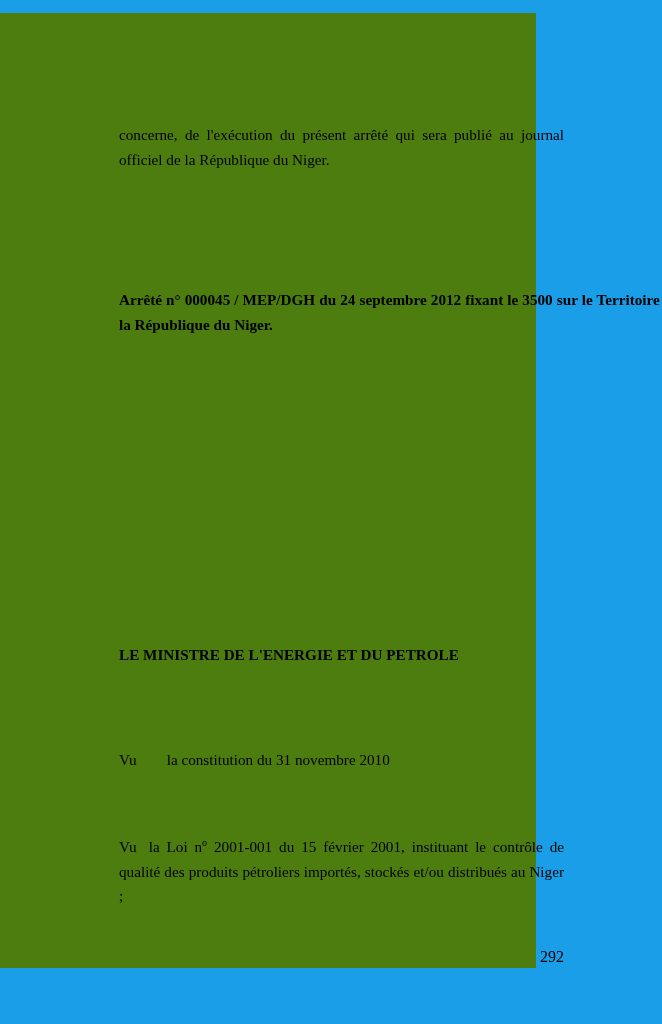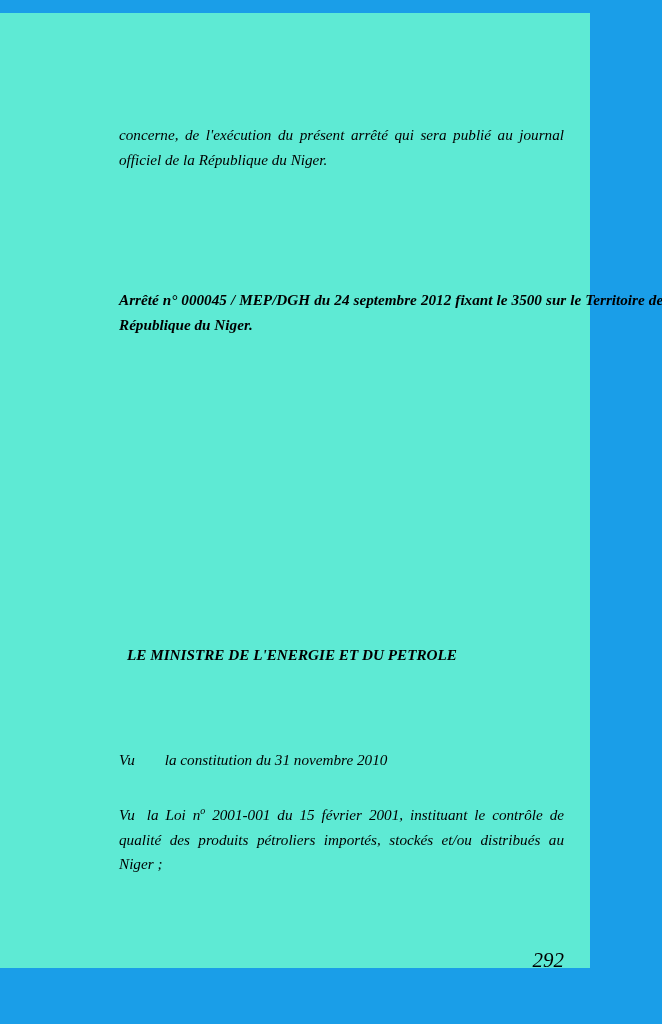--- a/index.html
+++ b/index.html
@@ -10,25 +10,24 @@
     width: 662px;
     height: 1024px;
     background: #1a9ee8;
     font-family: "Liberation Serif", serif;
     overflow: hidden;
   }
   .page {
     position: absolute;
     left: 0;
     top: 13px;
-    width: 590px;
+    width: 536px;
     height: 955px;
-    background: #5eead4;
+    background: #4d7c0f;
     box-sizing: border-box;
-    font-style: italic;
   }
   .topbar {
     position: absolute;
     left: 0; top: 0;
     width: 662px;
     height: 13px;
     background: #1a9ee8;
   }
   .bottombar {
     position: absolute;
@@ -60,36 +59,36 @@
   .justify {
     text-align: justify;
     width: 445px;
   }
   .bold {
     font-weight: bold;
   }
   .blk-1 { position: absolute; top: 110px; left: 0; }
   .blk-2 { position: absolute; top: 275px; left: 0; width: 560px; }
   .blk-2 p { text-align: justify; text-justify: inter-word; }
-  .blk-3 { position: absolute; top: 630px; left: 8px; width: 445px; }
+  .blk-3 { position: absolute; top: 630px; left: 0; width: 445px; }
   .blk-3 p { text-align: justify; }
   .blk-4 { position: absolute; top: 735px; left: 0; width: 445px; }
-  .blk-5 { position: absolute; top: 790px; left: 0; width: 445px; }
+  .blk-5 { position: absolute; top: 822px; left: 0; width: 445px; }
   .vu-label {
     flex: 0 0 auto;
   }
   .gap-wide { display: inline-block; width: 30px; }
   .gap-narrow { display: inline-block; width: 12px; }
   .pagenum {
     position: absolute;
     top: 935px;
     left: 0;
     width: 445px;
     text-align: right;
-    font-size: 21px;
+    font-size: 16px;
     color: #000;
   }
   sup {
     font-size: 10px;
     vertical-align: super;
   }
 </style>
 </head>
 <body>
 

